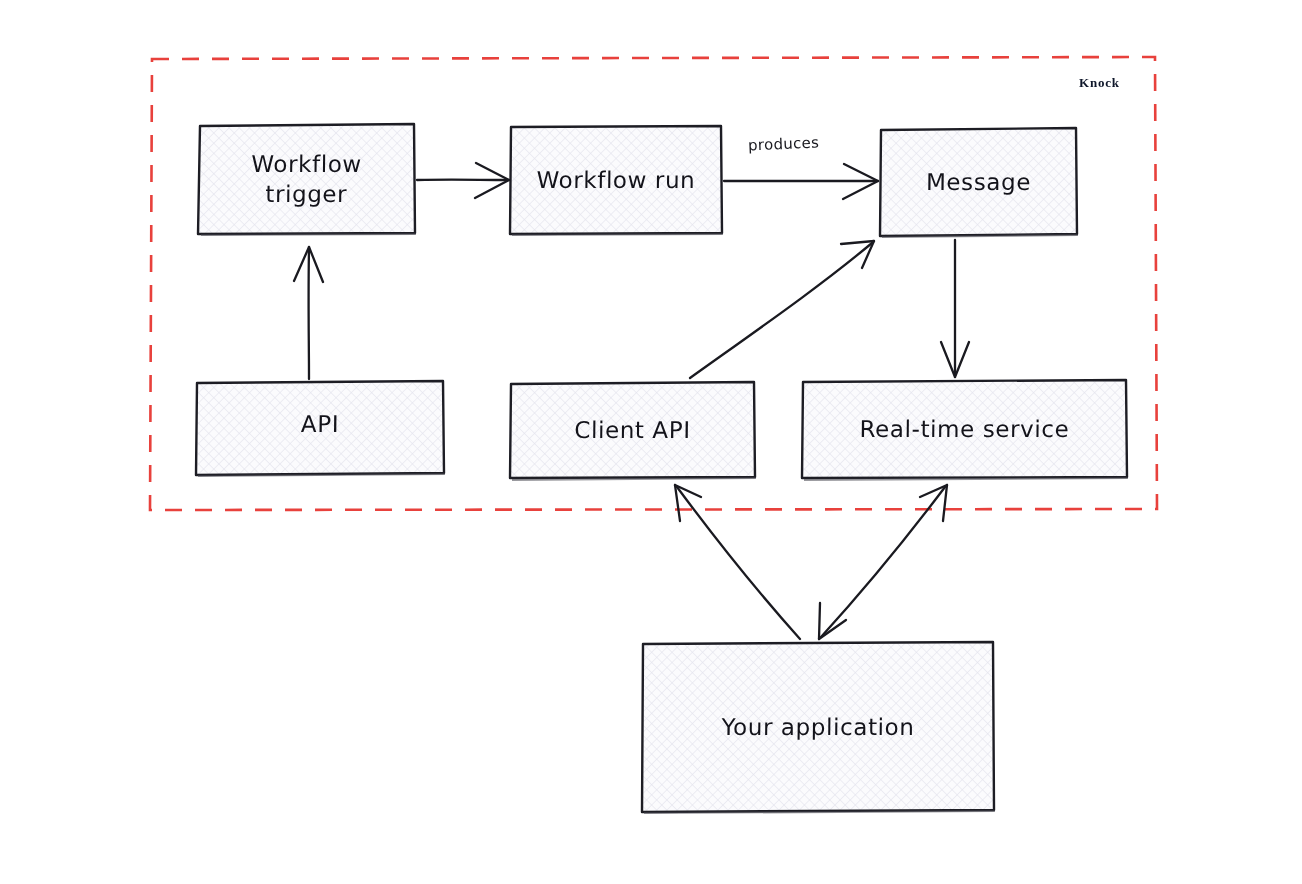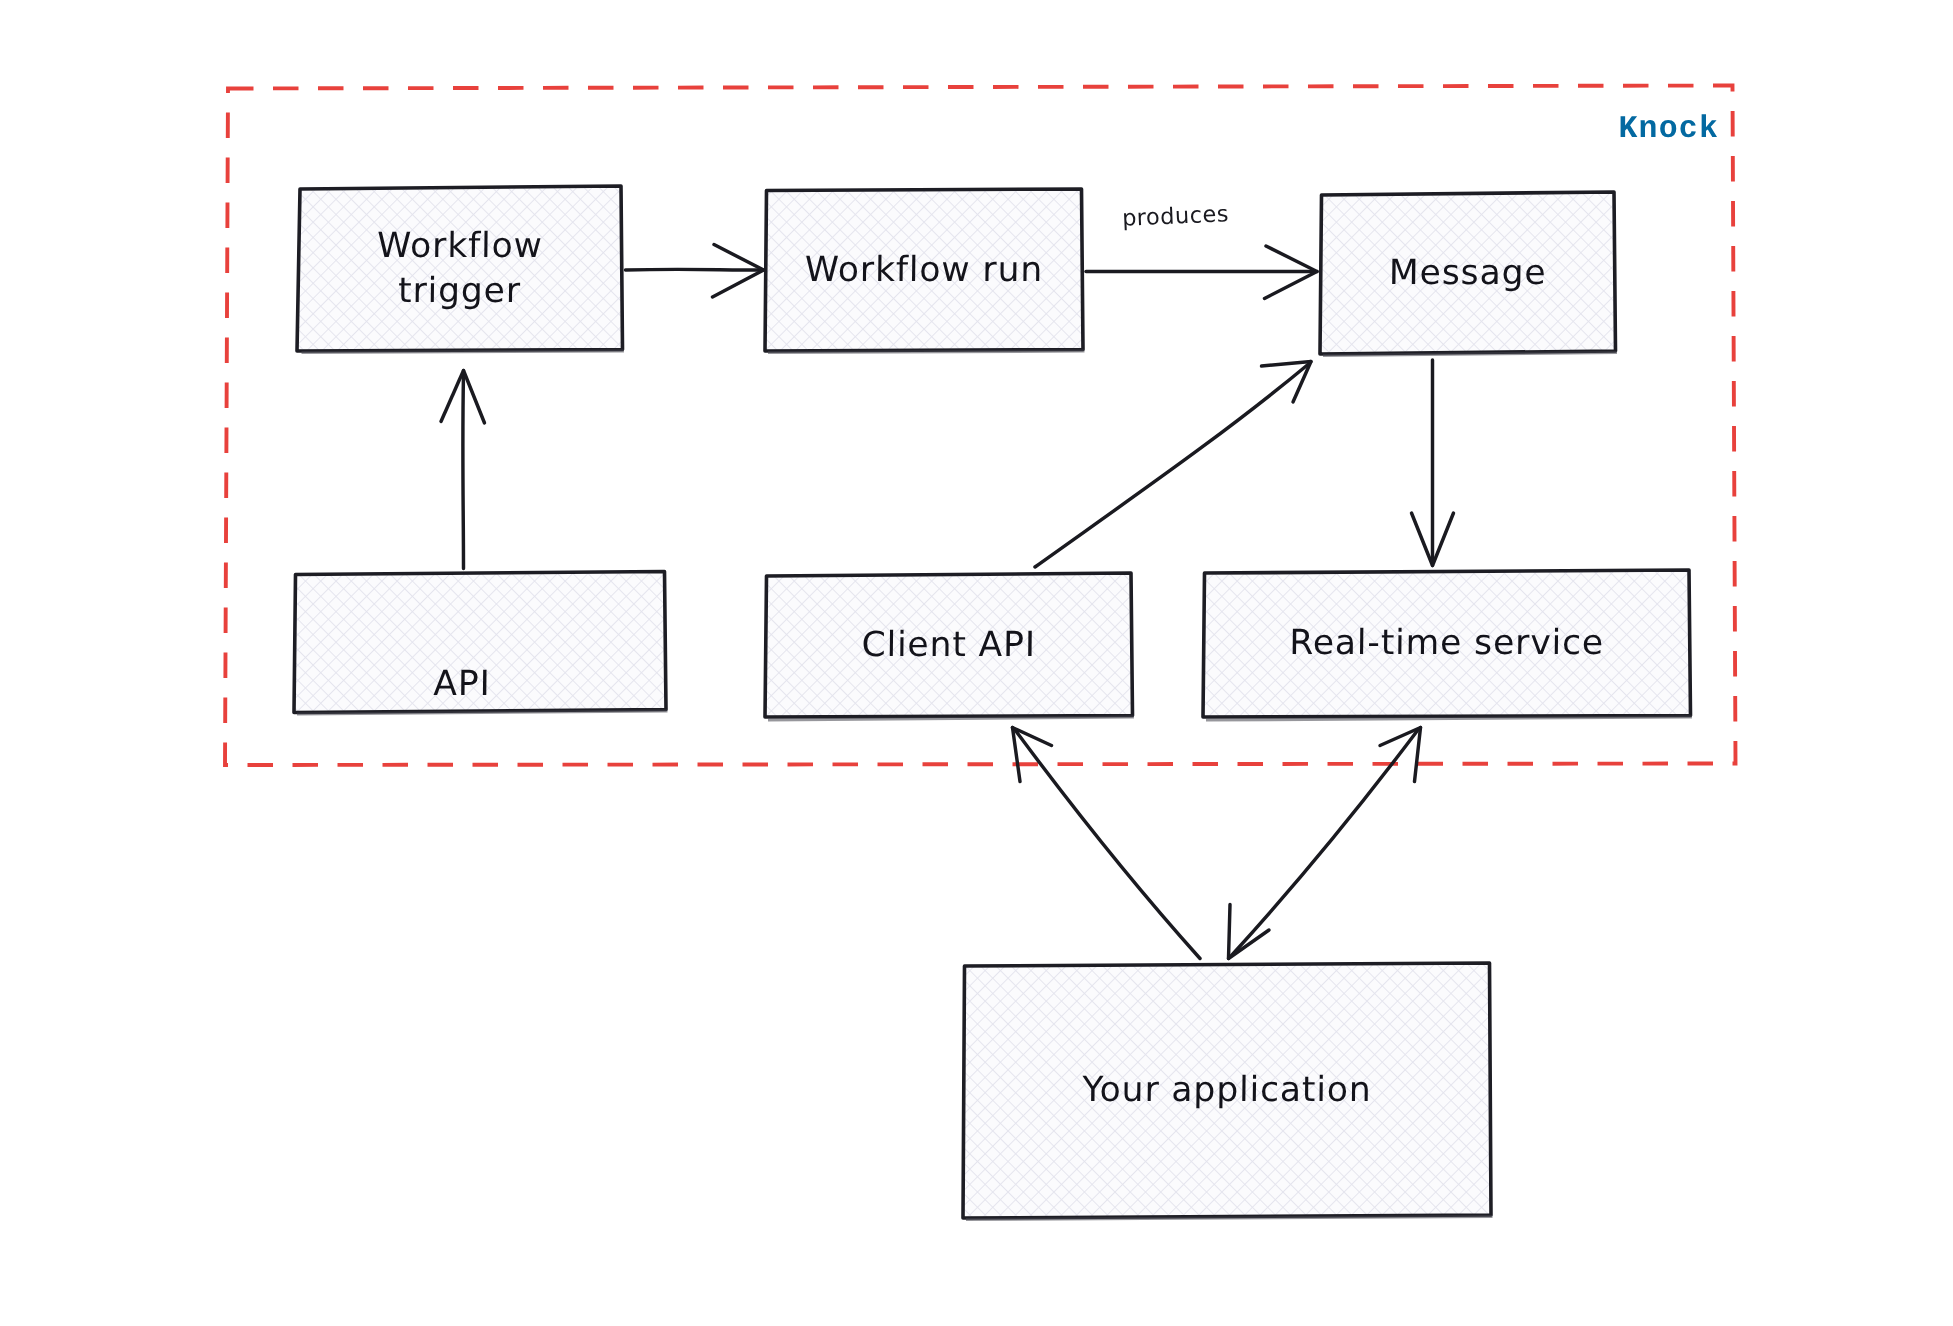--- a/index.html
+++ b/index.html
@@ -39,23 +39,23 @@
     position: absolute;
     color: #1a1a20;
     font-family: "DejaVu Sans", sans-serif;
     font-size: 15px;
     letter-spacing: 0.3px;
     transform: rotate(-2.5deg);
     white-space: nowrap;
   }
   .group-label {
     position: absolute;
-    color: #0369a1;
-    font-family: Liberation Mono, monospace;
-    font-size: 21px;
+    color: #0f172a;
+    font-family: Liberation Serif, serif;
+    font-size: 13px;
     font-weight: 700;
     letter-spacing: 0.8px;
     white-space: nowrap;
   }
   .hit {
     position: absolute;
     background: transparent;
   }
 </style>
 </head>
@@ -154,21 +154,21 @@
   </g>
 </svg>
 
 <div class="node-label" style="left:198px; top:124px; width:217px; height:110px;">Workflow
 trigger</div>
 
 <div class="node-label" style="left:510px; top:126px; width:212px; height:108px;">Workflow run</div>
 
 <div class="node-label" style="left:880px; top:128px; width:197px; height:108px;">Message</div>
 
-<div class="node-label" style="left:184px; top:381px; width:248px; height:87px;margin-top:32px;">API</div>
+<div class="node-label" style="left:196px; top:381px; width:248px; height:87px;">API</div>
 
 <div class="node-label" style="left:510px; top:382px; width:245px; height:96px;">Client API</div>
 
 <div class="node-label" style="left:802px; top:380px; width:325px; height:98px;">Real-time service</div>
 
 <div class="node-label" style="left:642px; top:642px; width:352px; height:170px;">Your application</div>
 
 <div class="edge-label" style="left:748px; top:135px;">produces</div>
 
 <div class="group-label" style="left:1079px; top:75px;">Knock</div>

